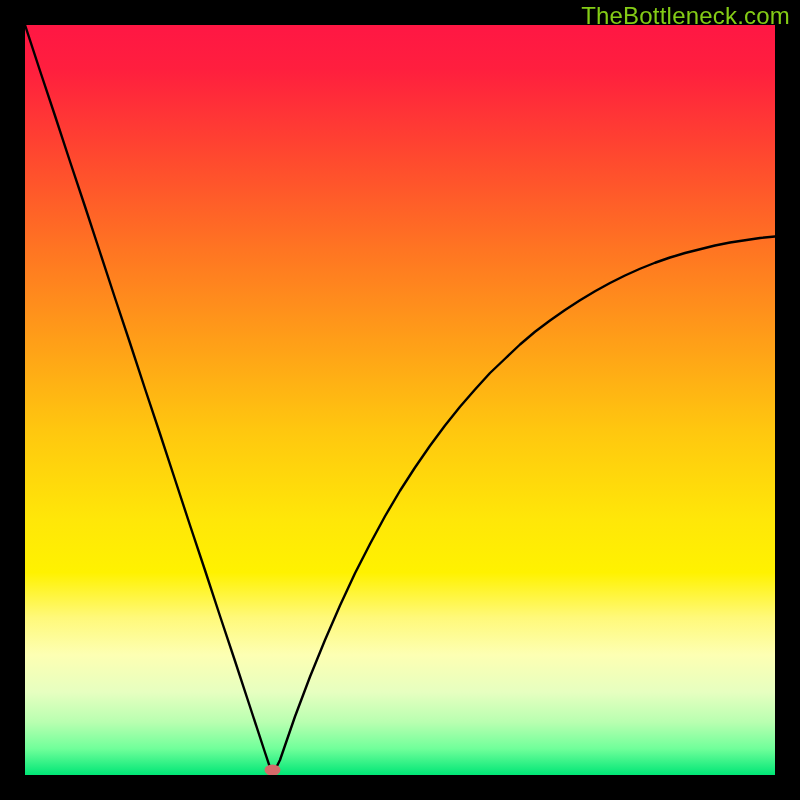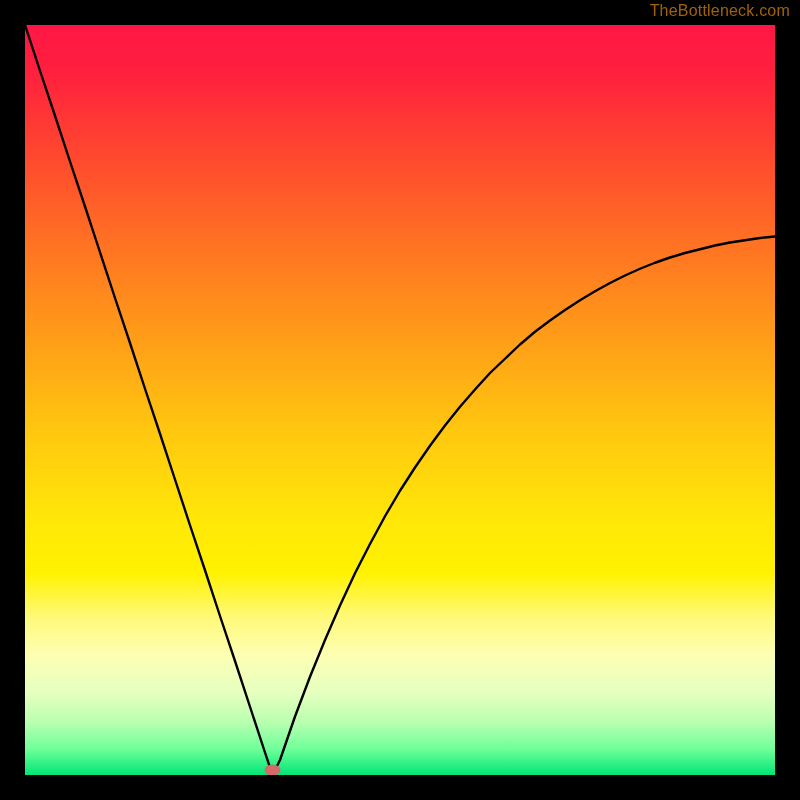--- a/index.html
+++ b/index.html
@@ -14,22 +14,22 @@
   .frame {
     position: relative;
     width: 800px;
     height: 800px;
     background: #000;
   }
   .watermark {
     position: absolute;
     top: 2px;
     right: 10px;
-    color: #a16207;
-    font-size: 16px;
+    color: #84cc16;
+    font-size: 24px;
     font-weight: 500;
     letter-spacing: 0.2px;
     z-index: 10;
   }
   .plot-wrap {
     position: absolute;
     left: 25px;
     top: 25px;
     width: 750px;
     height: 750px;

